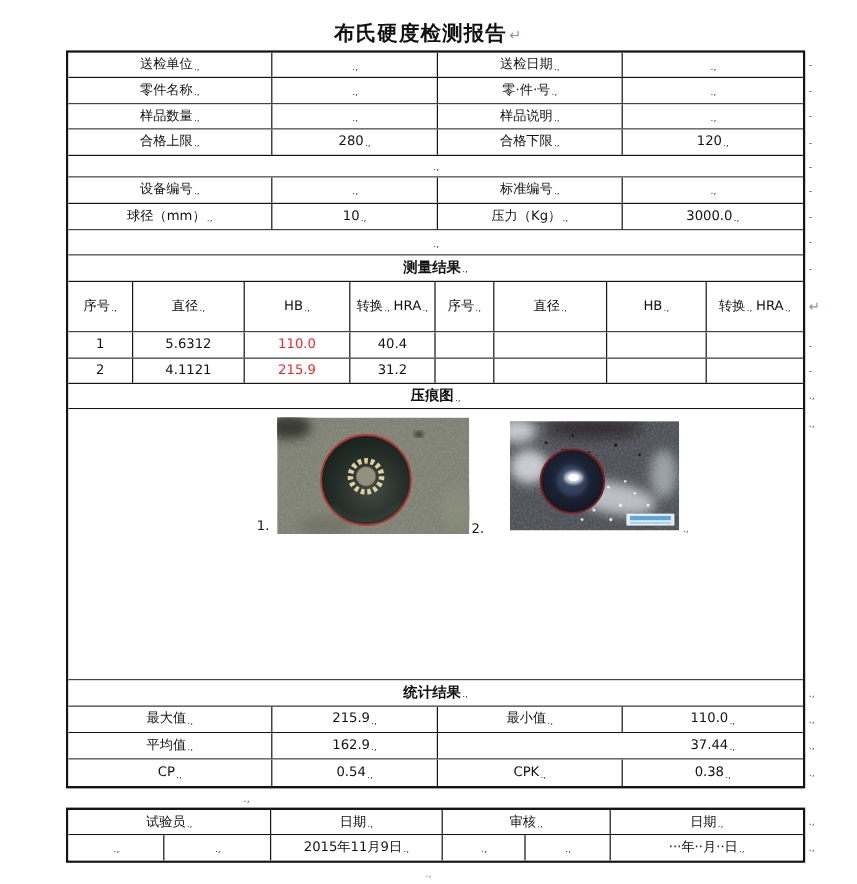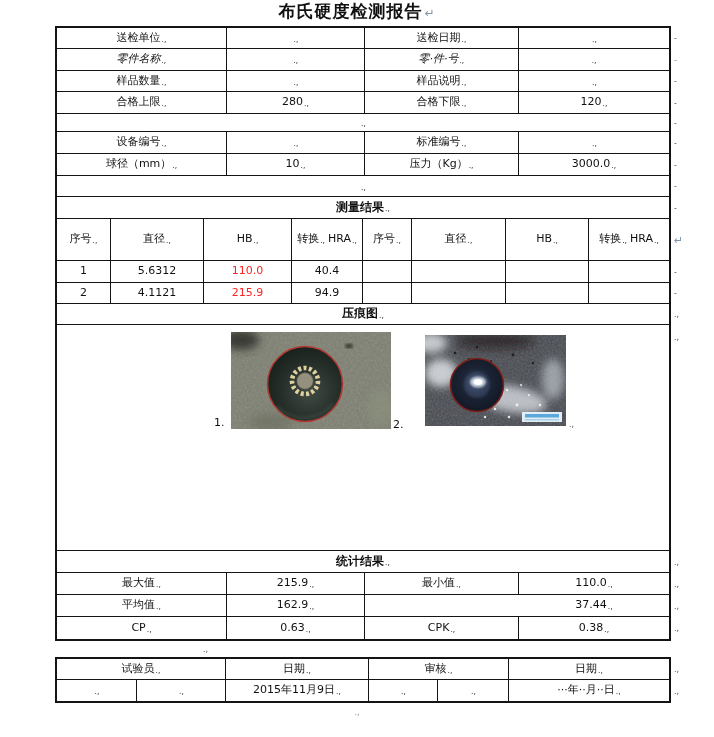--- a/index.html
+++ b/index.html
@@ -1,21 +1,21 @@
 <!DOCTYPE html>
 <html style="--red: #ff2222; --bc: #141414; --pil: #7f95a8; --rowmark: #555555;"><head>
 <meta charset="utf-8">
 <style>
   :root{ --bc:#141414; --red:#ff2222; --mark:#333; --rowmark:#555; --pil:#7f95a8; }
   html,body{margin:0;padding:0;}
   body{
     width:714px;height:737px;background:#ffffff;overflow:hidden;position:relative;
     font-family:"DejaVu Sans","Liberation Sans",sans-serif;color:#111;
   }
-  .title{ text-align:center; padding-top:0; height:26px; font-size:17px; font-weight:bold; letter-spacing:1px;}
+  .title{ text-align:center; padding-top:16px; height:26px; font-size:17px; font-weight:bold; letter-spacing:1px;}
   .pmark{ color:var(--pil); font-size:12px; font-weight:normal; margin-left:2px;}
 
   .tbl{ margin-left:55px; width:612px; border:2px solid var(--bc); box-sizing:content-box;}
   .row{ display:flex; position:relative; border-bottom:1.5px solid var(--bc); box-sizing:border-box; background:#fff;}
   .row.nobb{ border-bottom:none;}
   .cell{ box-sizing:border-box; border-right:1.5px solid var(--bc); display:flex; align-items:center; justify-content:center; height:100%; overflow:hidden;}
   div.cell:last-of-type{ border-right:none;}
   .t{ font-size:11px; line-height:1.15; white-space:nowrap;}
   .bold .t{ font-weight:bold; font-size:12px;}
   .red .t{ color:var(--red);}
@@ -59,21 +59,21 @@
         <div class="cell" style="width: 154px;">
           <span class="t">送检日期</span>
           <span class="cm">.,</span>
         </div>
         <div class="cell" style="width: 150px;">
           <span class="t"></span>
           <span class="cm">.,</span>
         </div>
         <span class="rowend">-</span>
       </div>
-      <div class="row" style="height: 22px; font-style: italic;">
+      <div class="row" style="height: 22px;">
         <div class="cell" style="width: 170px;">
           <span class="t">零件名称</span>
           <span class="cm">.,</span>
         </div>
         <div class="cell" style="width: 138px;">
           <span class="t"></span>
           <span class="cm">.,</span>
         </div>
         <div class="cell" style="width: 154px;">
           <span class="t">零·件·号</span>
@@ -260,21 +260,21 @@
         <div class="cell" style="width: 54px;">
           <span class="t">2</span>
         </div>
         <div class="cell" style="width: 93px;">
           <span class="t">4.1121</span>
         </div>
         <div class="cell red" style="width: 88px;">
           <span class="t">215.9</span>
         </div>
         <div class="cell" style="width: 71px;">
-          <span class="t">94.9</span>
+          <span class="t">31.2</span>
         </div>
         <div class="cell" style="width: 49px;">
           <span class="t"></span>
         </div>
         <div class="cell" style="width: 94px;">
           <span class="t"></span>
         </div>
         <div class="cell" style="width: 83px;">
           <span class="t"></span>
         </div>
@@ -435,21 +435,21 @@
           <span class="cm">.,</span>
         </div>
         <span class="rowend">.,</span>
       </div>
       <div class="row nobb" style="height: 22px;">
         <div class="cell" style="width: 170px;">
           <span class="t">CP</span>
           <span class="cm">.,</span>
         </div>
         <div class="cell" style="width: 138px;">
-          <span class="t">0.63</span>
+          <span class="t">0.54</span>
           <span class="cm">.,</span>
         </div>
         <div class="cell" style="width: 154px;">
           <span class="t">CPK</span>
           <span class="cm">.,</span>
         </div>
         <div class="cell" style="width: 150px;">
           <span class="t">0.38</span>
           <span class="cm">.,</span>
         </div>

